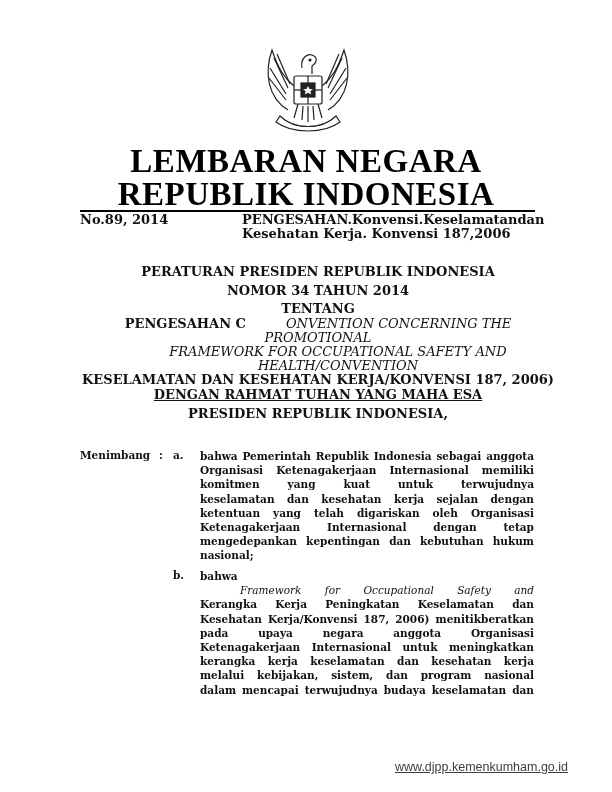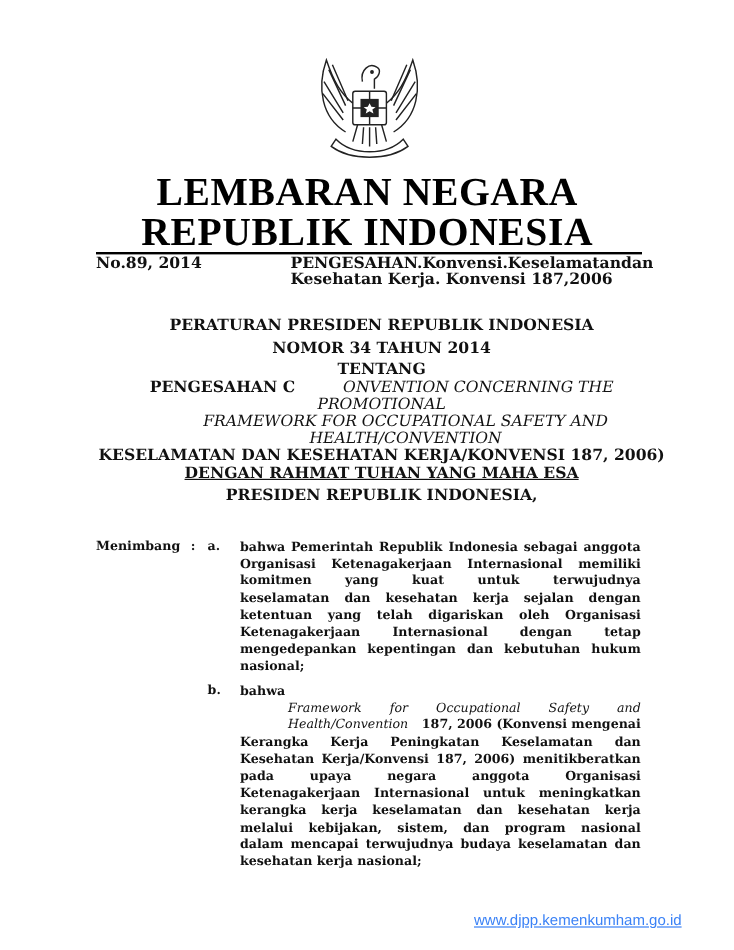--- a/index.html
+++ b/index.html
@@ -20,21 +20,21 @@
   .c4 { top: 317px; line-height: 14px; }
   .c5 { top: 387px; text-decoration: underline; }
   .c6 { top: 406px; }
   .it { font-style: italic; font-weight: normal; padding-left: 40px; }
   .label { position: absolute; left: 80px; top: 449px; font-weight: bold; font-size: 10.5px; }
   .colon { position: absolute; left: 159px; top: 449px; font-weight: bold; font-size: 10.5px; }
   .letter { position: absolute; left: 173px; font-weight: bold; font-size: 10.5px; }
   .para { position: absolute; left: 200px; width: 334px; font-weight: bold; font-size: 10.5px; line-height: 14.2px; text-align: justify; }
   .para .ln { display: flex; justify-content: space-between; white-space: nowrap; }
   .para .ln.last { justify-content: flex-start; }
-  .footer { position: absolute; left: 395px; top: 760px; font-family: "Liberation Sans", sans-serif; font-size: 12.5px; color: #3b82f6; text-decoration: underline; }
+  .footer { position: absolute; left: 395px; top: 760px; font-family: "Liberation Sans", sans-serif; font-size: 12.5px; color: #404040; text-decoration: underline; }
 </style>
 </head>
 <body>
 
 <svg class="emblem" viewBox="0 0 100 100">
   <g fill="none" stroke="#222" stroke-width="1.2">
 
     <path d="M30 72 C10 60 6 35 14 12 C20 30 26 40 36 48"></path>
     <path d="M70 72 C90 60 94 35 86 12 C80 30 74 40 64 48"></path>
     <path d="M16 20 L30 50 M19 16 L32 46 M12 30 L28 56 M11 40 L28 62"></path>
@@ -146,24 +146,20 @@
       <span>bahwa</span>
     </div>
   <div class="ln it">
       <span>Framework</span>
       <span>for</span>
       <span>Occupational</span>
       <span>Safety</span>
       <span>and</span>
     </div>
   <div class="ln">
-      <span class="it">Health/Convention</span>
-      <span>187, 2006 (Konvensi mengenai</span>
-    </div>
-  <div class="ln">
       <span>Kerangka</span>
       <span>Kerja</span>
       <span>Peningkatan</span>
       <span>Keselamatan</span>
       <span>dan</span>
     </div>
   <div class="ln">
       <span>Kesehatan</span>
       <span>Kerja/Konvensi</span>
       <span>187,</span>
@@ -200,16 +196,15 @@
       <span>nasional</span>
     </div>
   <div class="ln">
       <span>dalam</span>
       <span>mencapai</span>
       <span>terwujudnya</span>
       <span>budaya</span>
       <span>keselamatan</span>
       <span>dan</span>
     </div>
-  <div class="ln last">kesehatan kerja nasional;</div>
 </div>
 
 <div class="footer">www.djpp.kemenkumham.go.id</div>
 
 </body></html>

